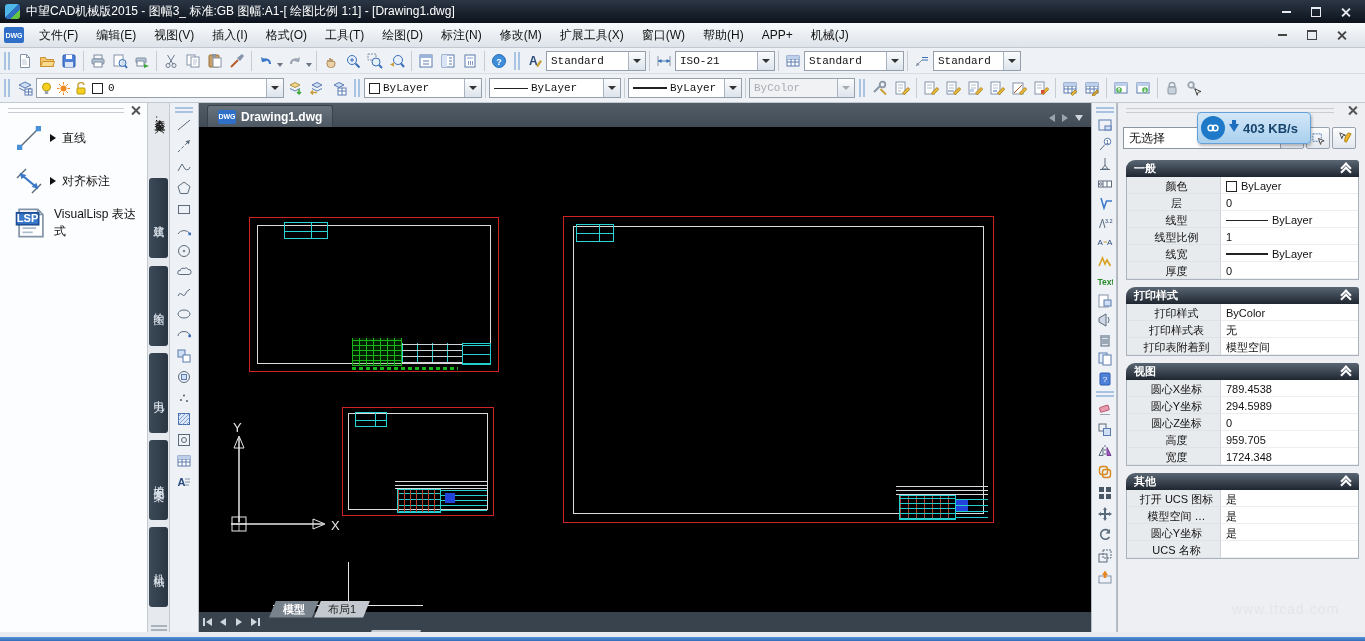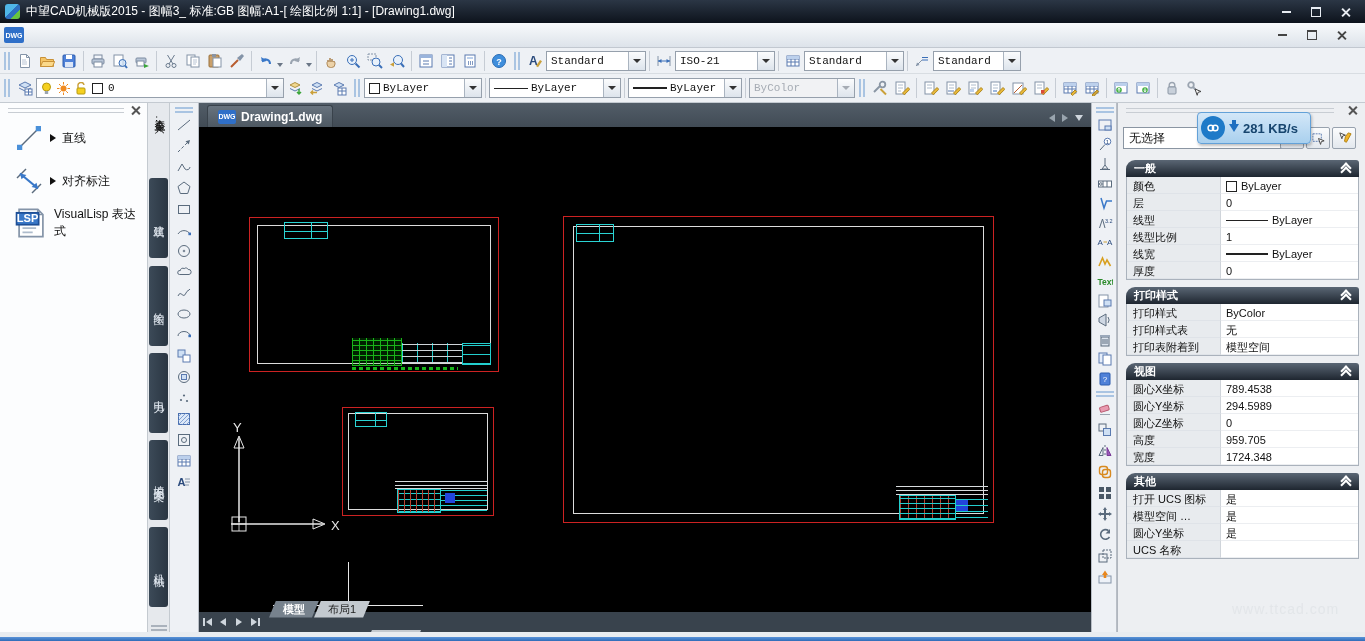--- a/index.html
+++ b/index.html
@@ -97,21 +97,21 @@
                  border-left:1px solid #aab4c0;display:flex;align-items:center;justify-content:center;}
   .pbtn{position:absolute;width:24px;height:22px;background:linear-gradient(#fbfcfd,#e3e8ee);border:1px solid #98a2ae;
         display:flex;align-items:center;justify-content:center;box-sizing:border-box;border-radius:2px;}
   .prop-wrap{position:absolute;left:8px;top:57px;width:233px;}
   .prop-section{margin-bottom:7px;}
   .prop-head{height:17px;background:linear-gradient(#5a6674,#1e2630);color:#fff;font-weight:bold;font-size:11px;
              border-radius:9px 3px 0 0;display:flex;align-items:center;padding:0 8px;box-sizing:border-box;}
   .chev{margin-left:auto;width:10px;height:10px;position:relative;}
   .chev i{position:absolute;left:1px;width:6px;height:6px;border-left:2px solid #fff;border-top:2px solid #fff;transform:rotate(45deg);}
   .chev i:nth-child(1){top:0;} .chev i:nth-child(2){top:4px;}
-  .prop-rows{border:1px solid #aab2bc;border-top:none;background:#fff;}
+  .prop-rows{border:1px solid #aab2bc;border-top:none;background:#fff;text-align:center;}
   .prop-row{display:flex;height:17px;font-size:11px;}
   .prop-label{width:94px;background:#e8ebee;border-right:1px solid #cfd4da;border-bottom:1px solid #dfe3e8;
               padding:2px 0 0 6px;box-sizing:border-box;white-space:nowrap;overflow:hidden;}
   .prop-value{flex:1;background:#fff;border-bottom:1px solid #eceef1;padding:2px 0 0 5px;box-sizing:border-box;
               display:flex;align-items:center;gap:4px;}
   
   .dlbadge{left:1197px;top:112px;width:112px;height:30px;background:linear-gradient(#d3e7f8,#a9d0ee);
            border:1px solid #63a1d8;border-radius:4px;display:flex;align-items:center;z-index:60;
            box-shadow:1px 2px 3px rgba(0,0,0,.25);}
   .dl-ic{width:24px;height:24px;border-radius:50%;background:#1e7ac8;margin:0 4px 0 3px;display:flex;align-items:center;justify-content:center;}
@@ -143,20 +143,36 @@
           <div class="g-max"></div>
         </div>
       <div class="winbtn">
           <div class="g-close"></div>
         </div>
     </div>
   </div>
 
   <div class="abs menubar">
     <div class="dwgbadge">DWG</div>
+    <div id="menu-items" style="display:flex;height:100%;">
+        <div class="menu-item">文件(F)</div>
+        <div class="menu-item">编辑(E)</div>
+        <div class="menu-item">视图(V)</div>
+        <div class="menu-item">插入(I)</div>
+        <div class="menu-item">格式(O)</div>
+        <div class="menu-item">工具(T)</div>
+        <div class="menu-item">绘图(D)</div>
+        <div class="menu-item">标注(N)</div>
+        <div class="menu-item">修改(M)</div>
+        <div class="menu-item">扩展工具(X)</div>
+        <div class="menu-item">窗口(W)</div>
+        <div class="menu-item">帮助(H)</div>
+        <div class="menu-item">APP+</div>
+        <div class="menu-item">机械(J)</div>
+      </div>
     <div class="winbtns" style="margin-right:10px;">
       <div class="winbtn dark">
           <div class="g-min"></div>
         </div>
       <div class="winbtn dark">
           <div class="g-max"></div>
         </div>
       <div class="winbtn dark">
           <div class="g-close"></div>
         </div>
@@ -1317,20 +1333,20 @@
   </div>
 
   <div class="abs dlbadge">
     <div class="dl-ic">
       <svg width="14" height="14" viewBox="0 0 16 16">
           <circle cx="5.5" cy="8" r="3.2" fill="none" stroke="#fff" stroke-width="1.6"></circle>
           <circle cx="10.5" cy="8" r="3.2" fill="none" stroke="#fff" stroke-width="1.6"></circle>
         </svg>
     </div>
     <div class="dl-arrow"></div>
-    <span class="dl-text">281 KB/s</span>
+    <span class="dl-text">403 KB/s</span>
   </div>
 
   <div class="abs watermark">www.ttcad.com</div>
 
   <div class="abs bottomstrip"></div>
   <div class="abs bottomline"></div>
 </div>
 
 </body></html>

